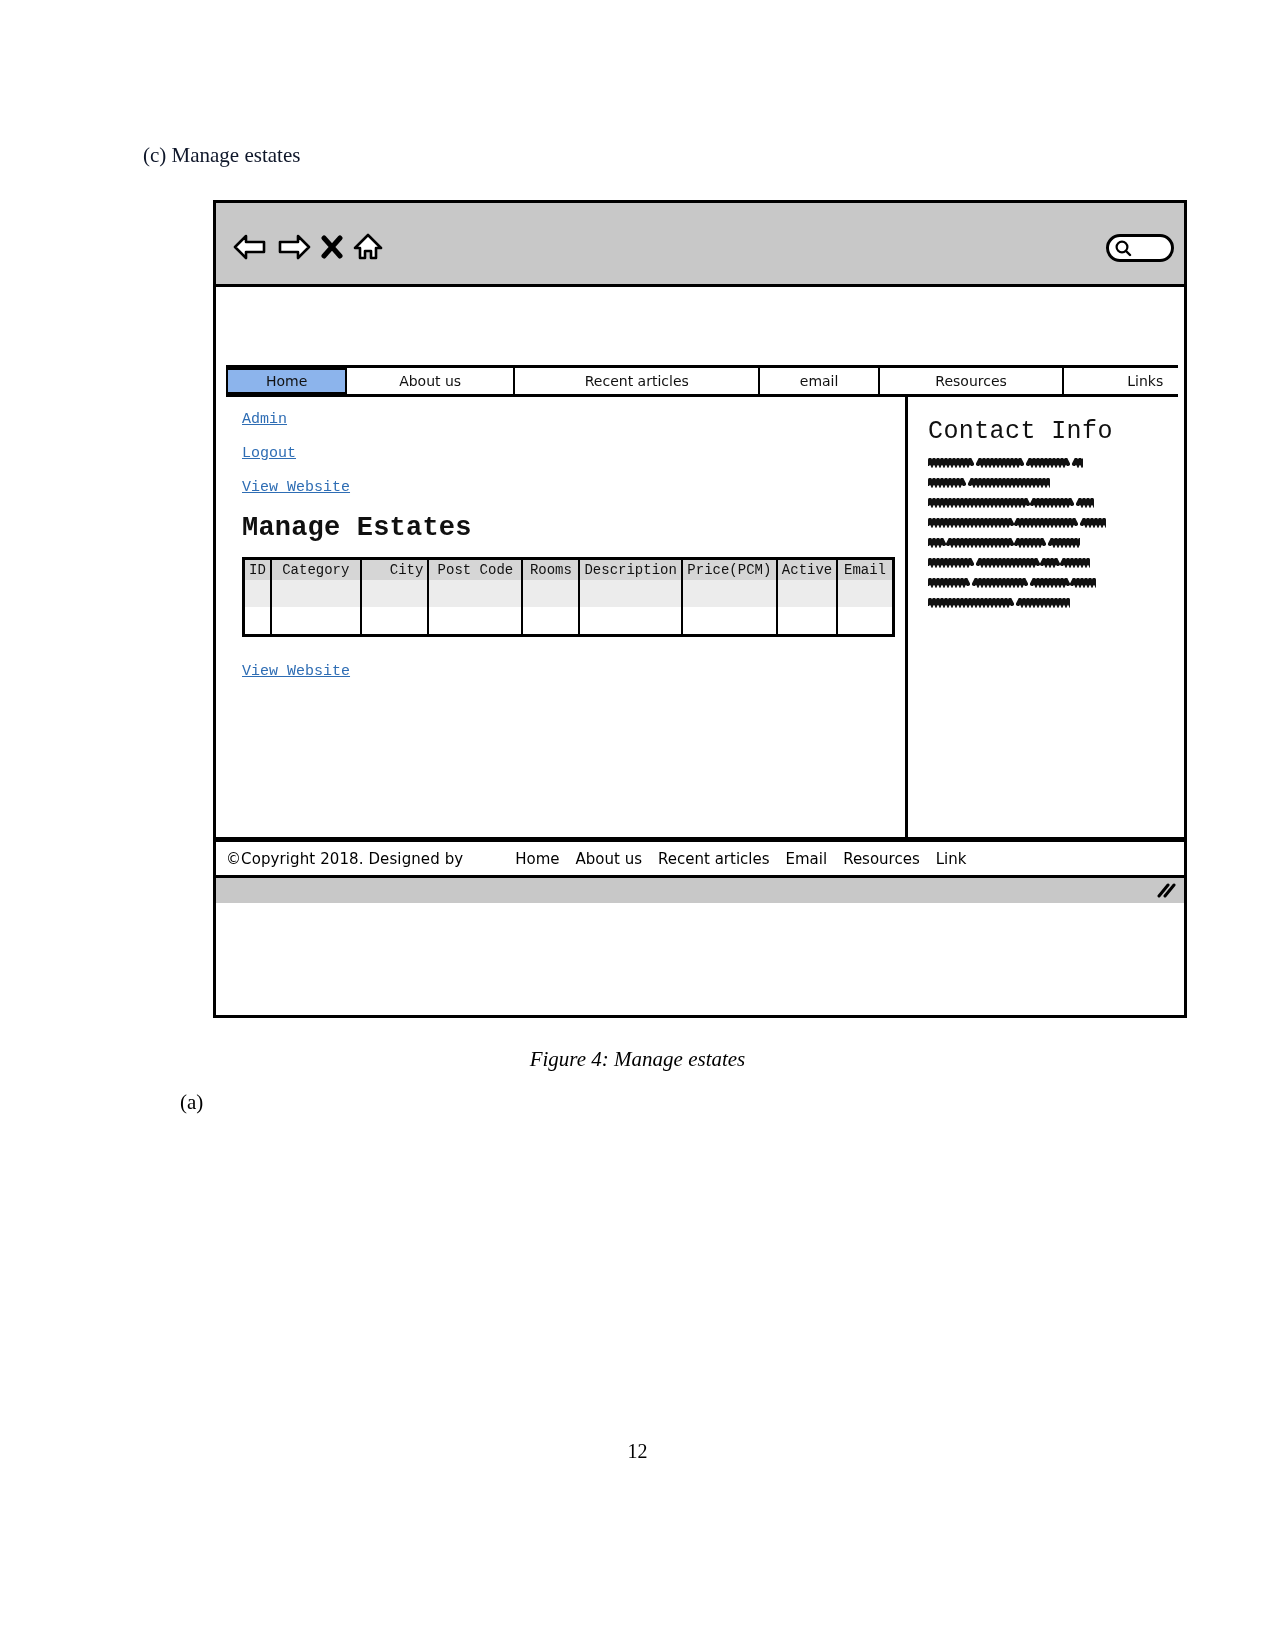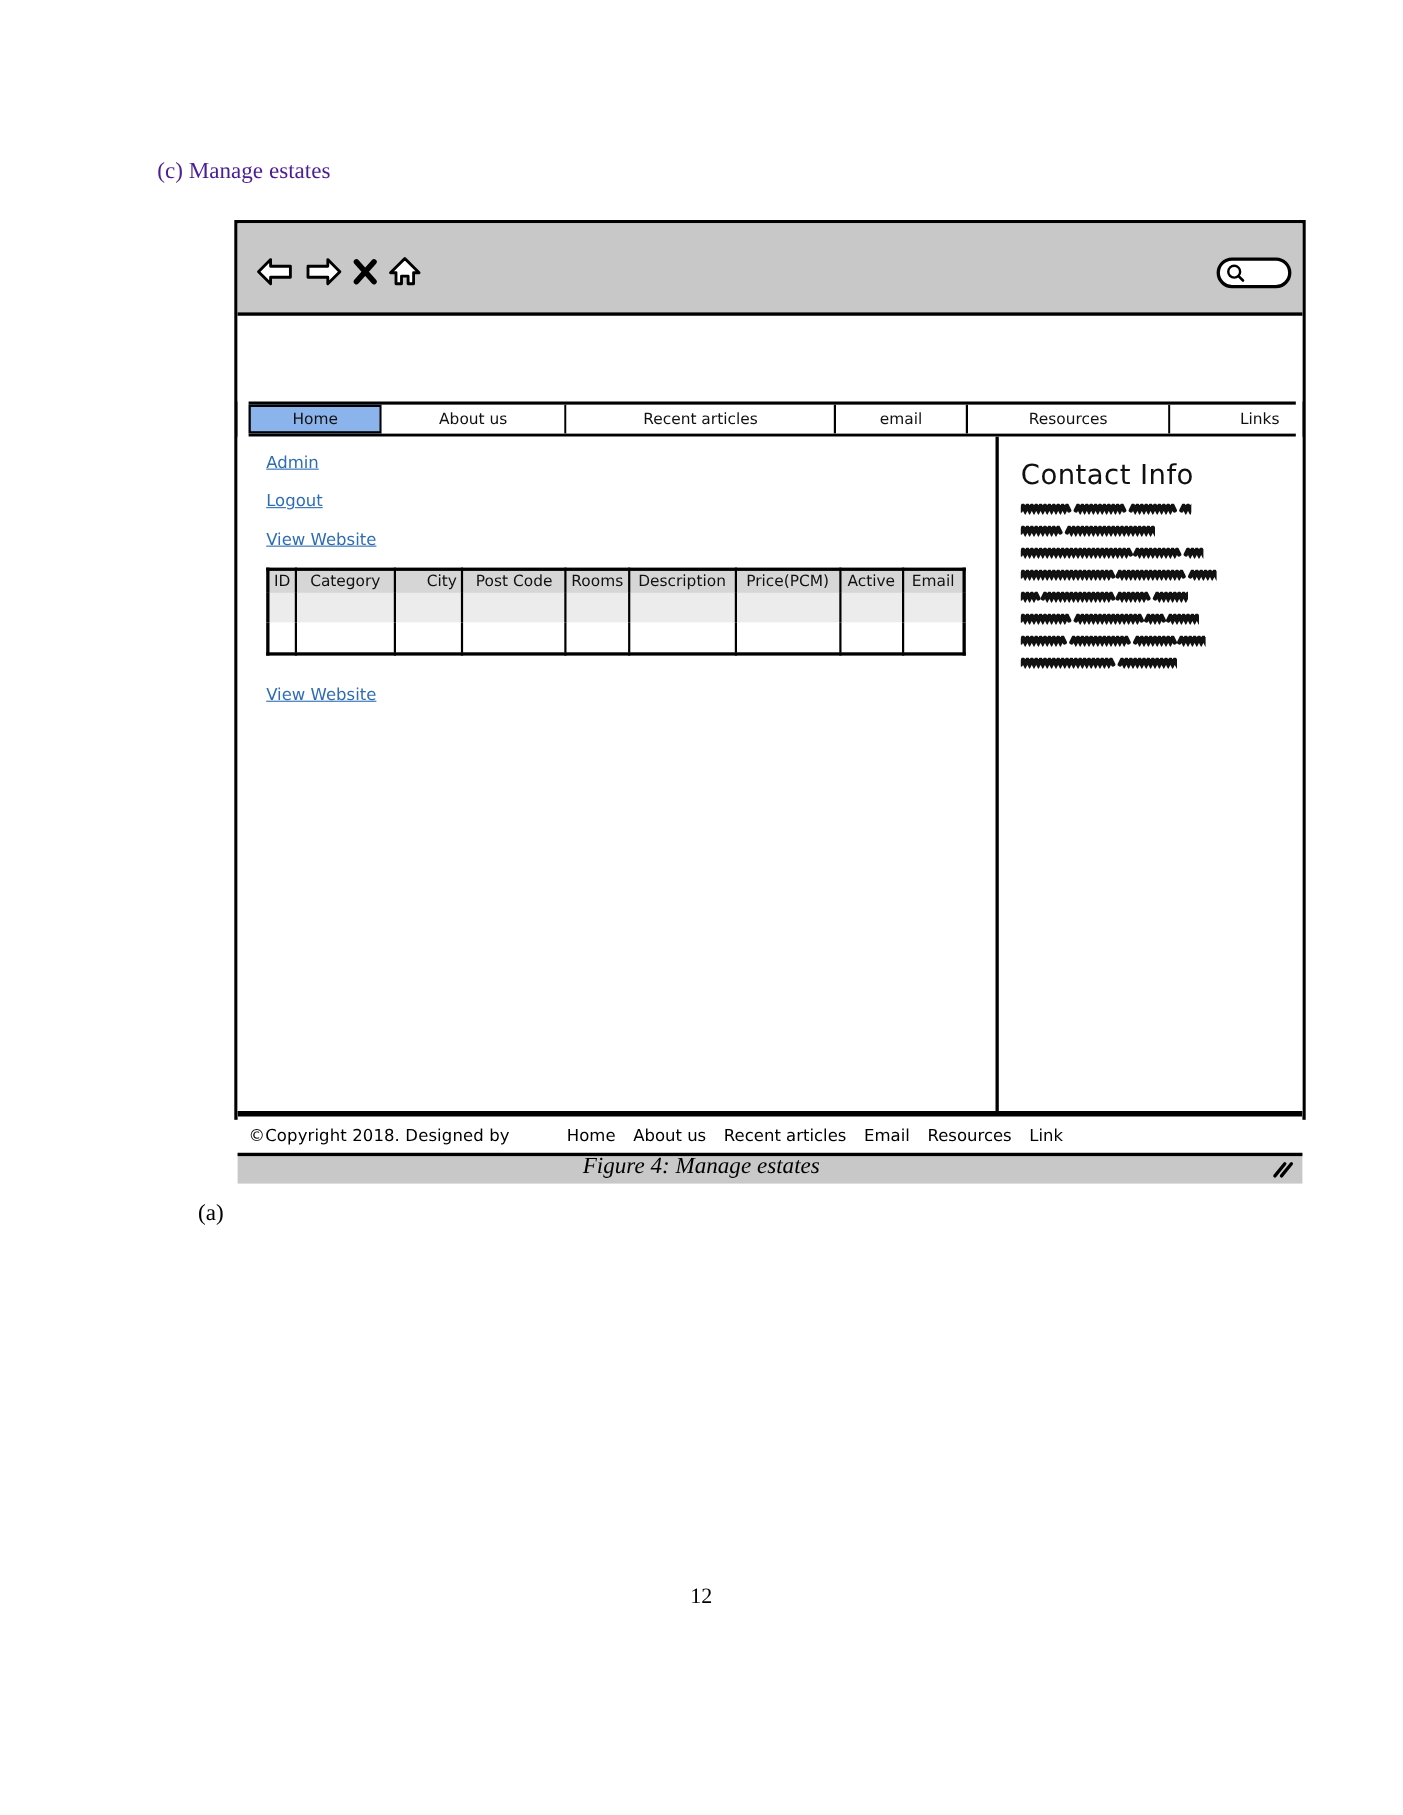--- a/index.html
+++ b/index.html
@@ -16,21 +16,21 @@
     overflow: hidden;
   }
 
   
   .doc-caption-top {
     position: absolute;
     left: 143px;
     top: 143px;
     font-family: "Liberation Serif", serif;
     font-size: 21px;
-    color: #4c1d95;
+    color: #0f172a;
     white-space: nowrap;
   }
   .figure-caption {
     position: absolute;
     left: 0;
     top: 1047px;
     width: 1275px;
     text-align: center;
     font-family: "Liberation Serif", serif;
     font-style: italic;
@@ -157,22 +157,23 @@
   .nav-tab:last-child { border-right: none; padding-left: 48px; }
   .nav-tab.active {
     background: #8cb4ec;
     border: 2px solid #000;
   }
 
   
   .content {
     position: relative;
     display: flex;
-    height: 613px;
-    background: #fff;
+    height: 440px;
+    background: #fff;
+    font-family: Liberation Mono, monospace;
   }
   .content-main {
     width: 692px;
     border-right: 3px solid #000;
     box-sizing: border-box;
     padding: 14px 0 0 26px;
     position: relative;
   }
   .content-side {
     flex: 1;
@@ -349,20 +350,21 @@
 
   <div class="content">
 
     <div class="content-main">
       <div id="adminlinks">
           <a class="adminlink" href="#">Admin</a>
           <a class="adminlink" href="#">Logout</a>
           <a class="adminlink" href="#">View Website</a>
         </div>
 
+      <div class="page-heading">Manage Estates</div>
 
       <table class="estates">
         <thead>
           <tr id="tablehead">
               <th style="width: 22px;">ID</th>
               <th style="width: 90px;">Category</th>
               <th style="width: 42px; padding-left: 28px;">City</th>
               <th style="width: 94px;">Post Code</th>
               <th style="width: 57px;">Rooms</th>
               <th style="width: 97px;">Description</th>

